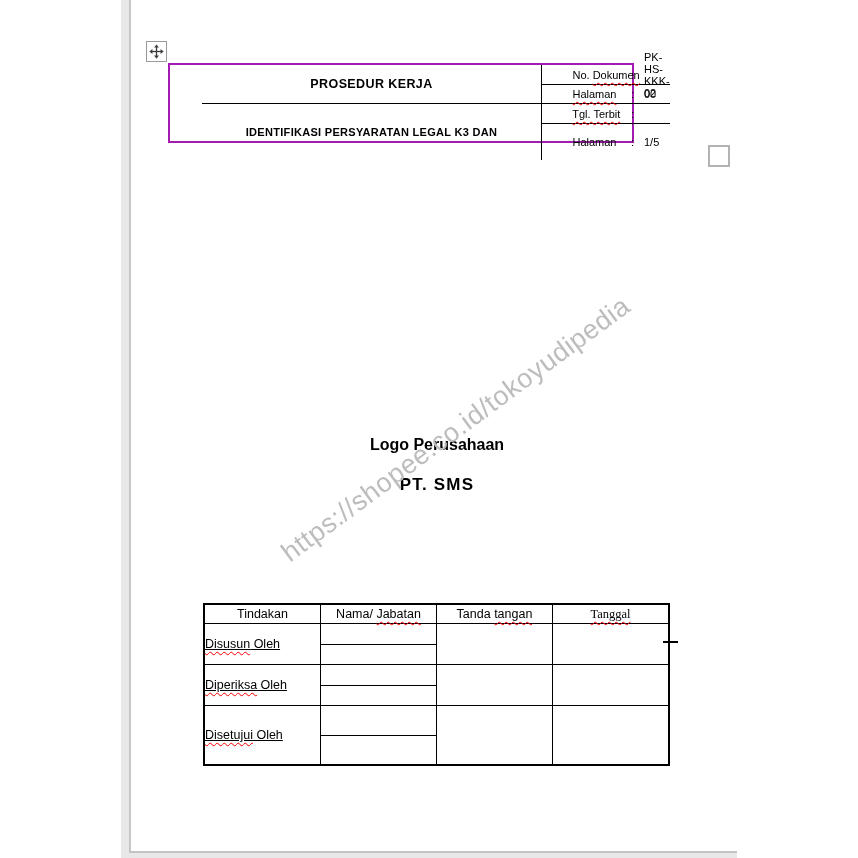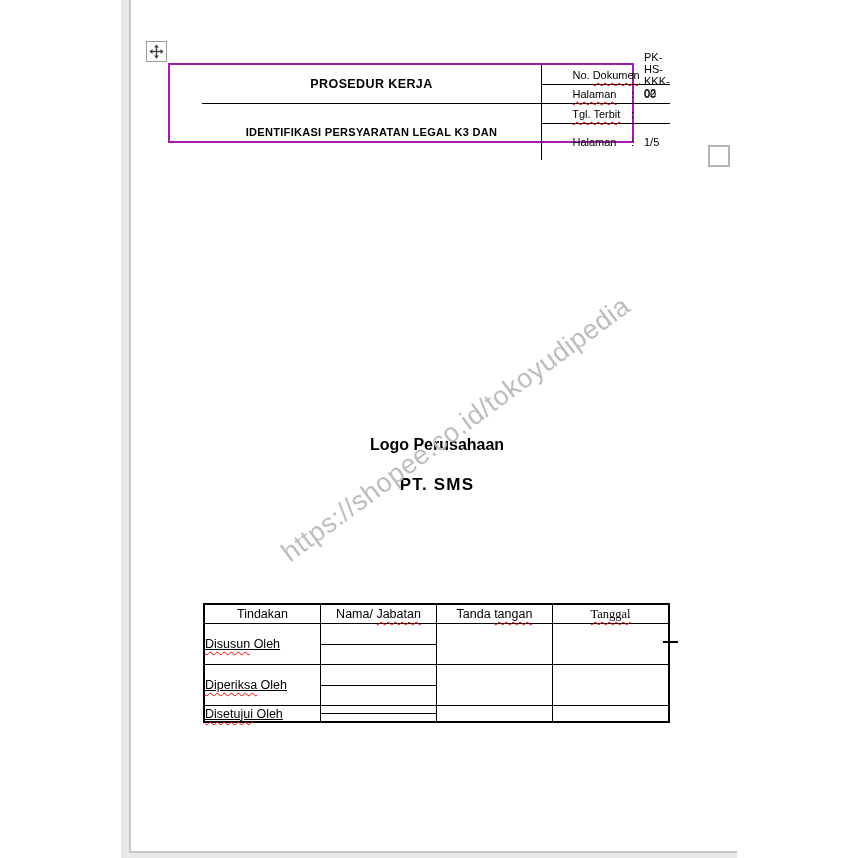--- a/index.html
+++ b/index.html
@@ -41,21 +41,21 @@
   .watermark { position:absolute; left:196px; top:414px; width:520px; text-align:center; white-space:nowrap;
                font-size:27px; color:#bdbdbd; letter-spacing:.5px; transform:rotate(-36.5deg); z-index:5; }
 
   
   .logo-label { position:absolute; left:168px; top:436px; width:538px; text-align:center;
                 font-weight:bold; font-size:16px; }
   .company-name { position:absolute; left:168px; top:475px; width:538px; text-align:center;
                   font-weight:bold; font-size:17px; letter-spacing:1.2px; }
 
   
-  .approval-table { position:absolute; left:203px; top:603px; width:467px; height:120px; border:2px solid #000;
+  .approval-table { position:absolute; left:203px; top:603px; width:467px; height:163px; border:2px solid #000;
                     display:grid; grid-template-columns:116px 116px 116px 1fr; grid-template-rows:19px 41px 41px 1fr;
                     font-size:12.5px; }
   .at-cell { border-right:1.6px solid #000; border-bottom:1.6px solid #000; }
   .at-cell.last-col { border-right:none;font-family:Liberation Serif, serif; }
   .at-cell.last-row { border-bottom:none; }
   .at-head { display:flex; align-items:center; justify-content:center; }
   .at-action { display:flex; align-items:center; justify-content:flex-start;text-decoration:underline; }
   .at-split { display:flex; flex-direction:column; }
   .at-split .half-top { flex:1; border-bottom:1.6px solid #000; }
   .at-split .half-bottom { flex:1; }

